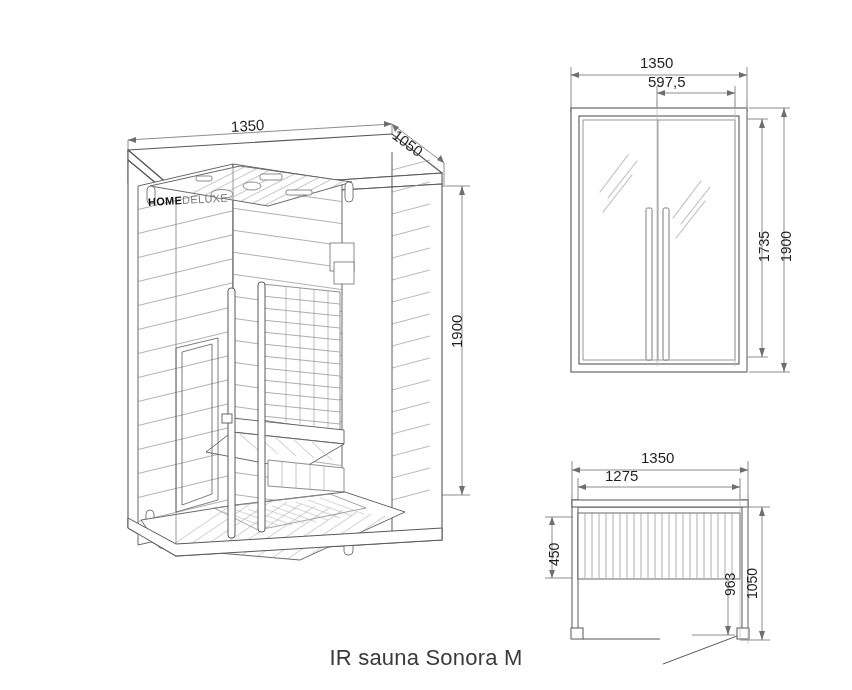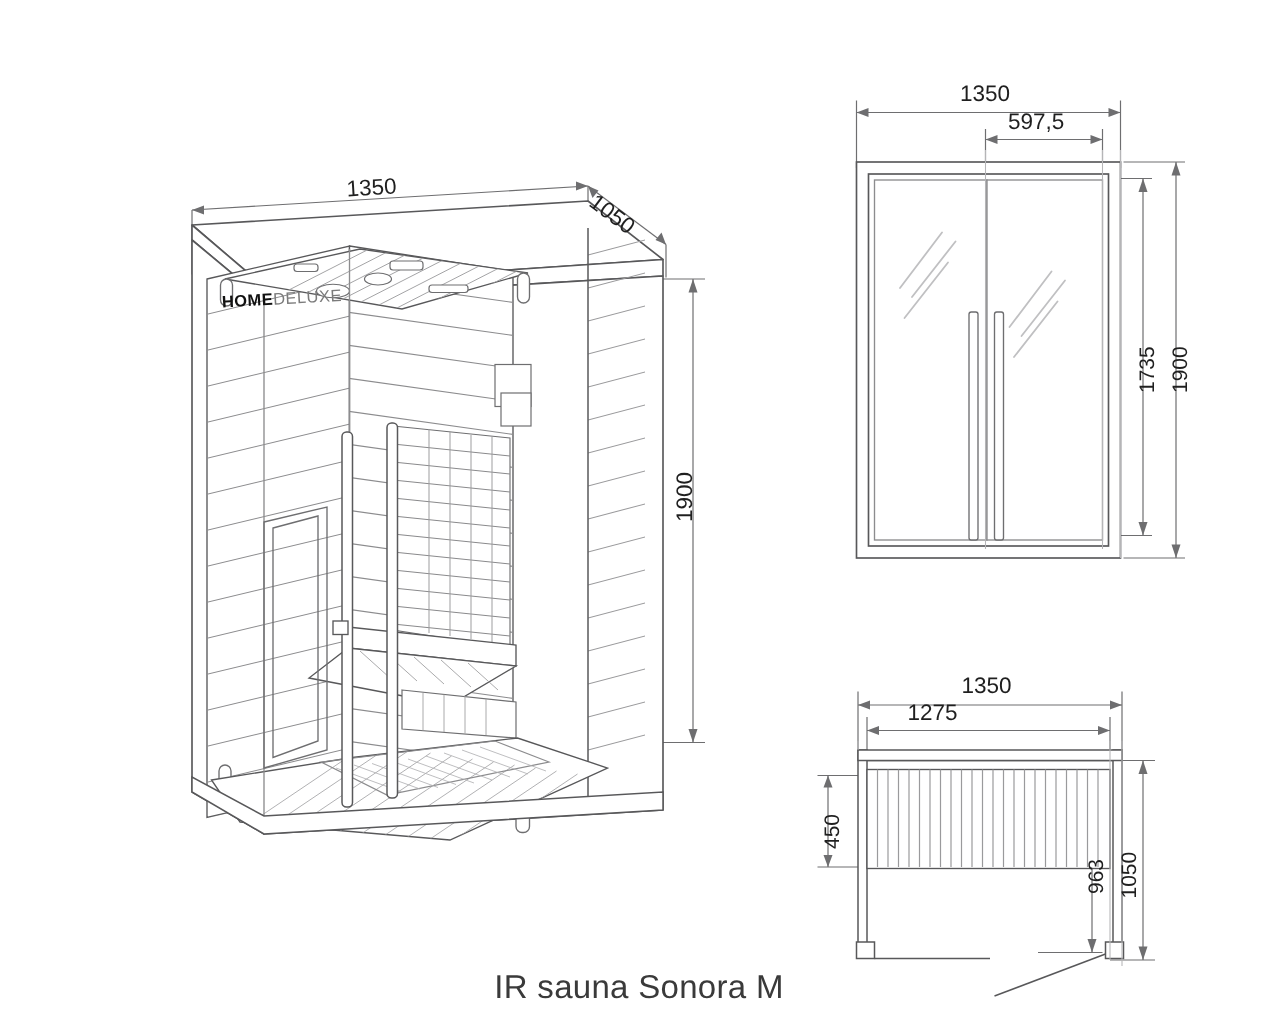--- a/index.html
+++ b/index.html
@@ -493,21 +493,21 @@
         <line x1="572" y1="494" x2="572" y2="500"></line>
       </g>
     </g>
   </svg>
 
   <div class="dim" style="left:231px; top:118px; transform:rotate(-3.5deg);">1350</div>
   <div class="dim" style="left:399px; top:127px; transform:rotate(37deg); transform-origin:left top;">1050</div>
   <div class="dim" style="left:449px; top:348px; transform:rotate(-90deg); transform-origin:left top;">1900</div>
 
   <div class="dim" style="left:640px; top:55px;">1350</div>
-  <div class="dim" style="left:672px; top:74px;">597,5</div>
+  <div class="dim" style="left:648px; top:74px;">597,5</div>
   <div class="dim small" style="left:757px; top:262px; transform:rotate(-90deg); transform-origin:left top;">1735</div>
   <div class="dim small" style="left:779px; top:262px; transform:rotate(-90deg); transform-origin:left top;">1900</div>
 
   <div class="dim" style="left:641px; top:450px;">1350</div>
   <div class="dim" style="left:605px; top:468px;">1275</div>
   <div class="dim small" style="left:547px; top:566px; transform:rotate(-90deg); transform-origin:left top;">450</div>
   <div class="dim small" style="left:723px; top:596px; transform:rotate(-90deg); transform-origin:left top;">963</div>
   <div class="dim small" style="left:745px; top:599px; transform:rotate(-90deg); transform-origin:left top;">1050</div>
 
   <div class="logo">

